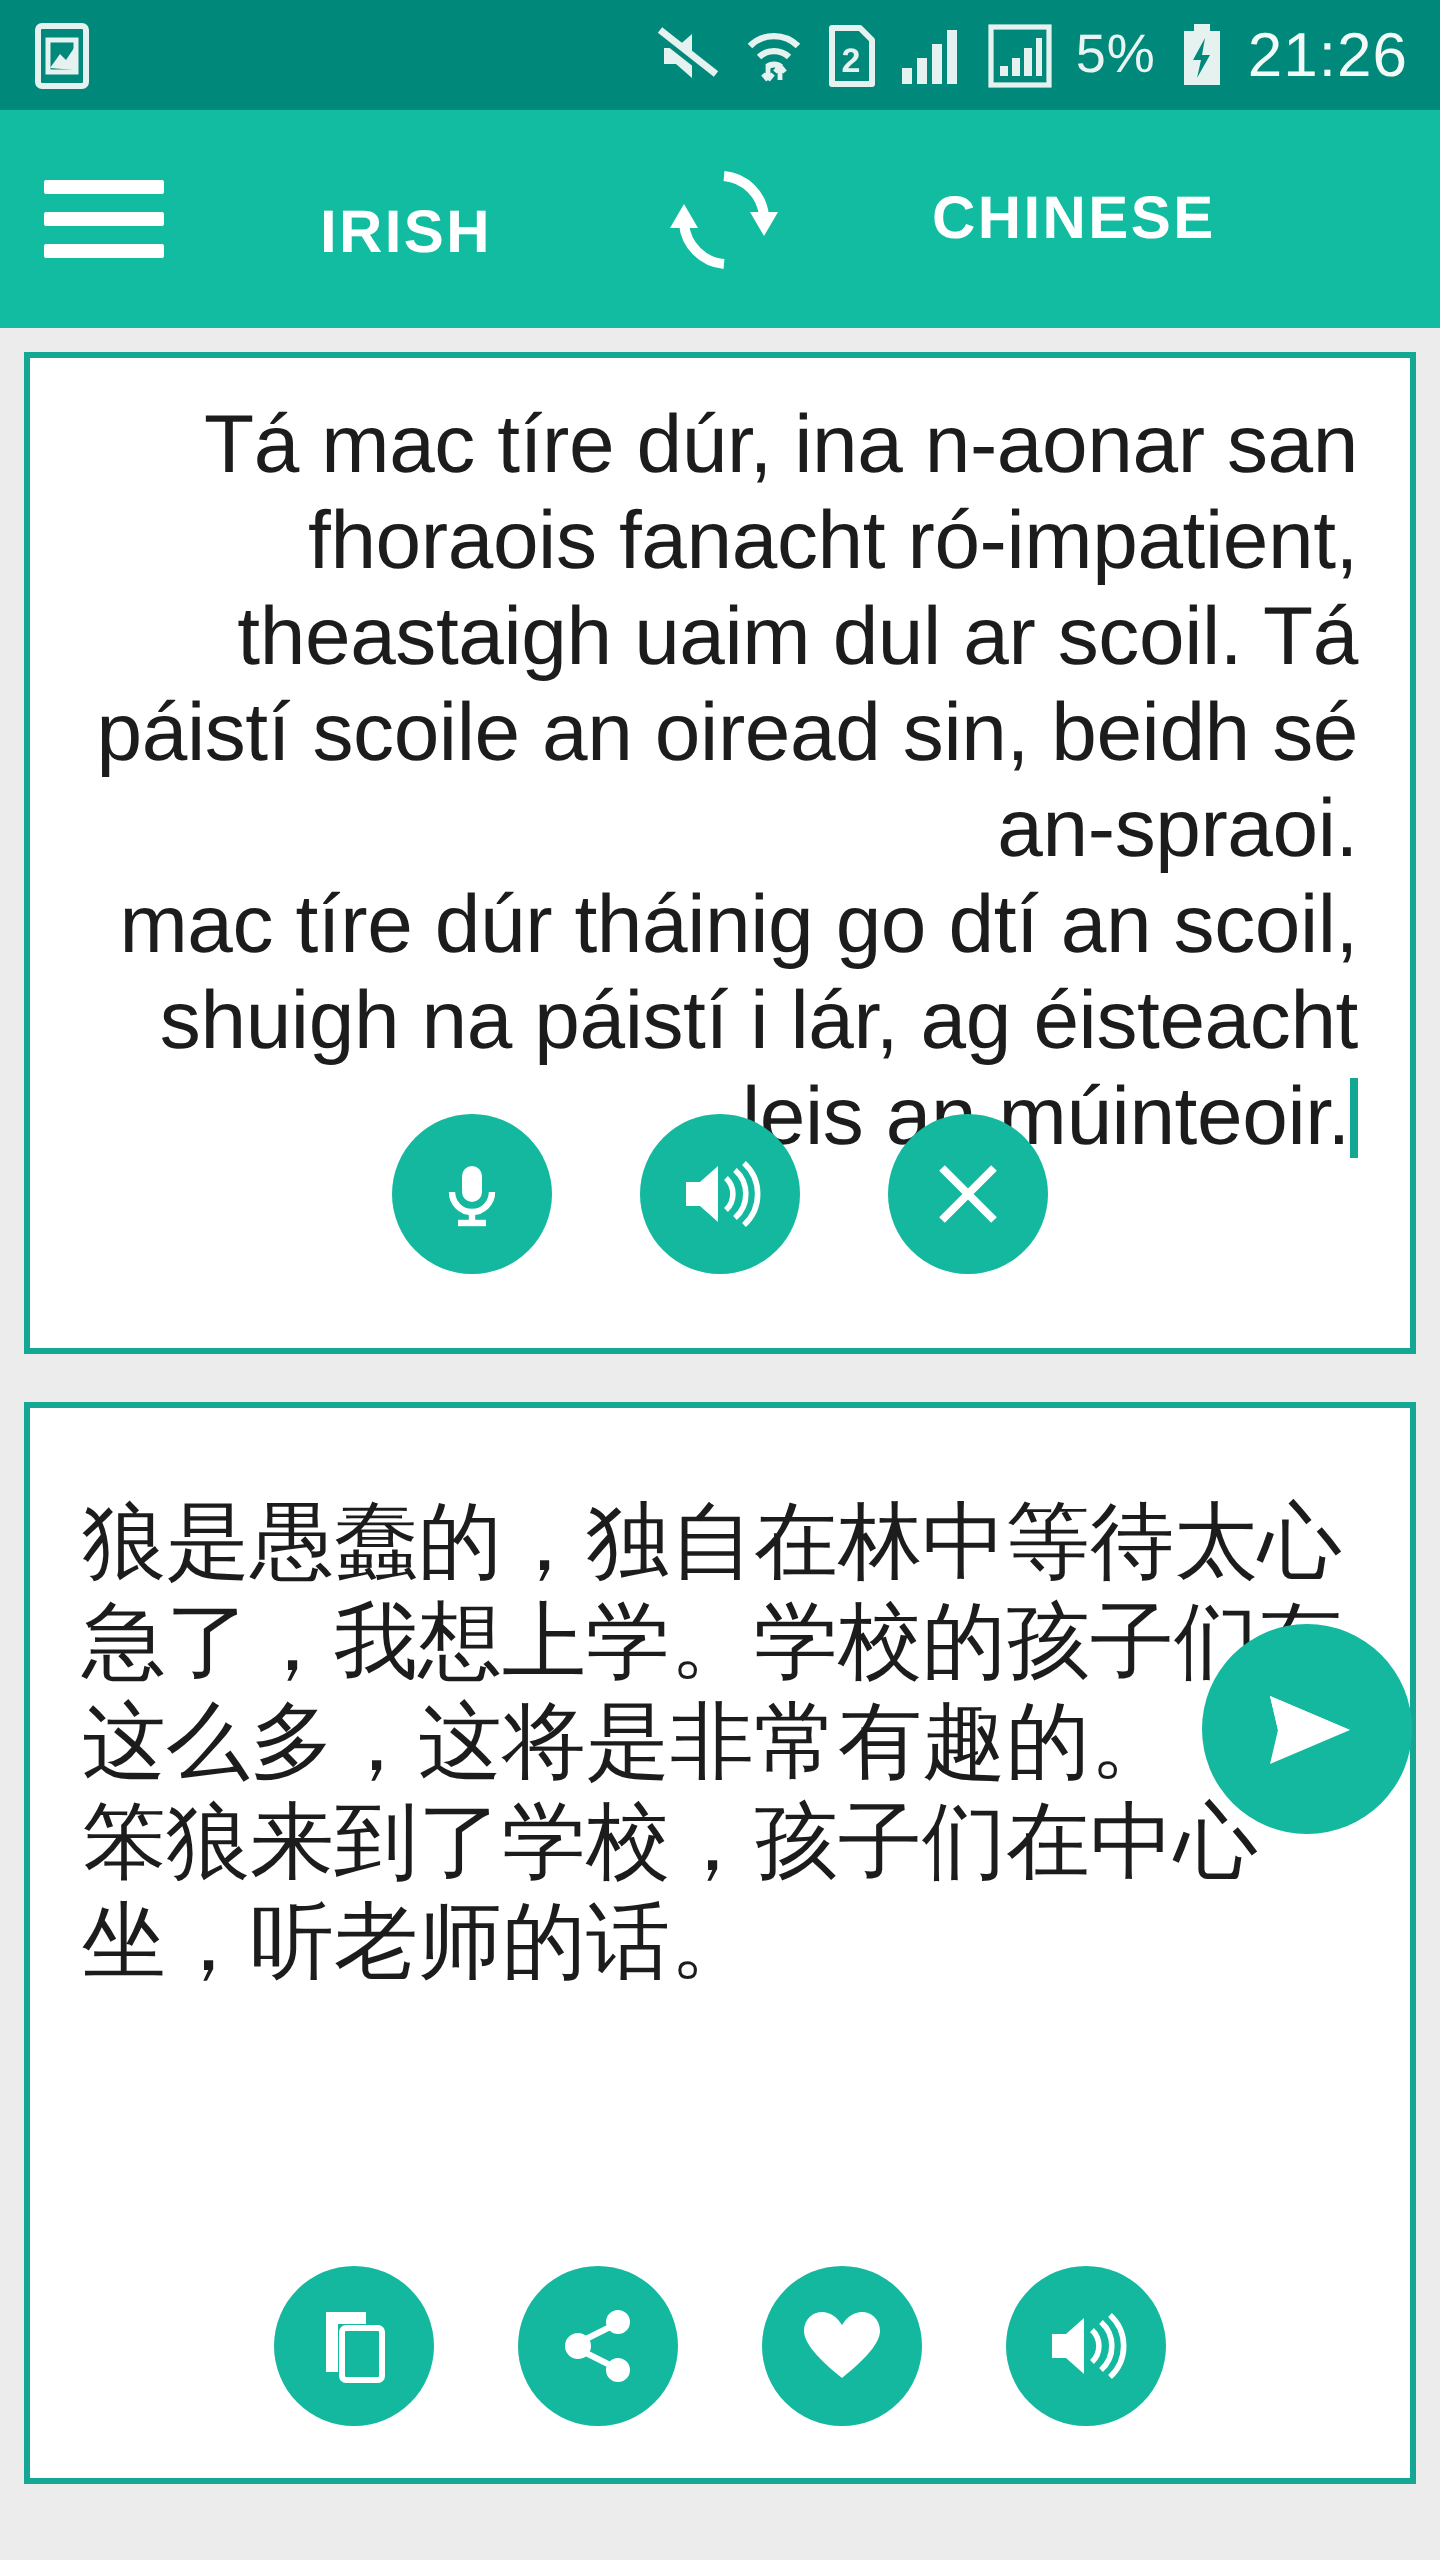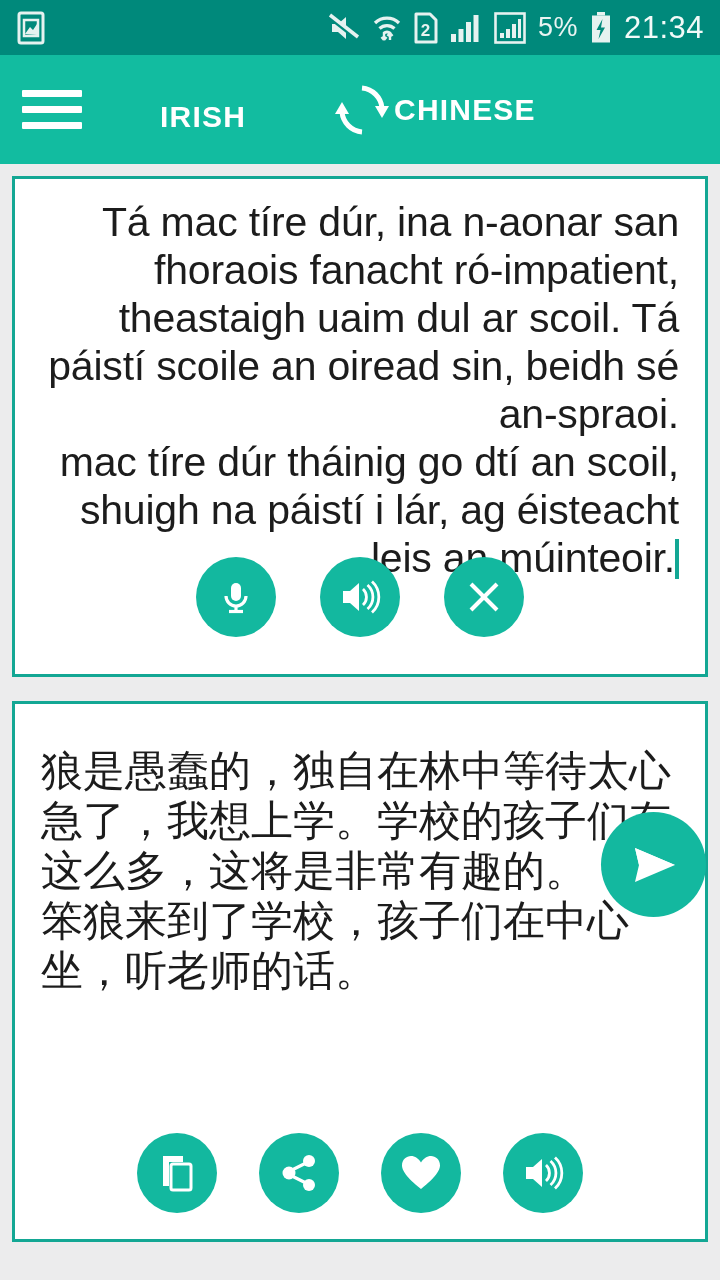--- a/index.html
+++ b/index.html
@@ -47,21 +47,21 @@
   .hamburger { width:60px; display:flex; flex-direction:column; gap:9px; cursor:pointer; }
   .hamburger span { display:block; height:7px; background:#fff; border-radius:1px; }
   .lang-label {
     font-size:30px;
     font-weight:bold;
     letter-spacing:1.2px;
     color:#fff;
   }
   .lang-src { margin-left:78px;margin-top:14px; }
   .swap-btn { margin-left:84px; display:flex; align-items:center; }
-  .lang-tgt { }
+  .lang-tgt { margin-left:72px; }
 
   
   .content { position:relative; height:1171px; padding:12px 12px 0 12px; }
 
   .panel {
     background:#ffffff;
     border:3px solid #12a furnace;
     border:3px solid #13a794;
     position:relative;
   }
@@ -181,21 +181,21 @@
       </svg>
     </span>
     <span class="sb-text">5%</span>
     <span class="sb-icon">
       <svg width="22" height="32" viewBox="0 0 22 32">
         <rect x="7" y="0" width="8" height="3.5" fill="#e6f2f0"></rect>
         <rect x="2" y="3.5" width="18" height="27" fill="#e6f2f0"></rect>
         <path d="M12.5 7 L6.5 18 L10.5 18 L8.5 27 L15 15.5 L11 15.5 Z" fill="#00897b"></path>
       </svg>
     </span>
-    <span class="sb-time">21:34</span>
+    <span class="sb-time">21:26</span>
   </div>
 </div>
 
 <div class="header">
   <div class="hamburger">
     <span></span>
       <span></span>
       <span></span>
   </div>
   <div class="lang-label lang-src">IRISH</div>

